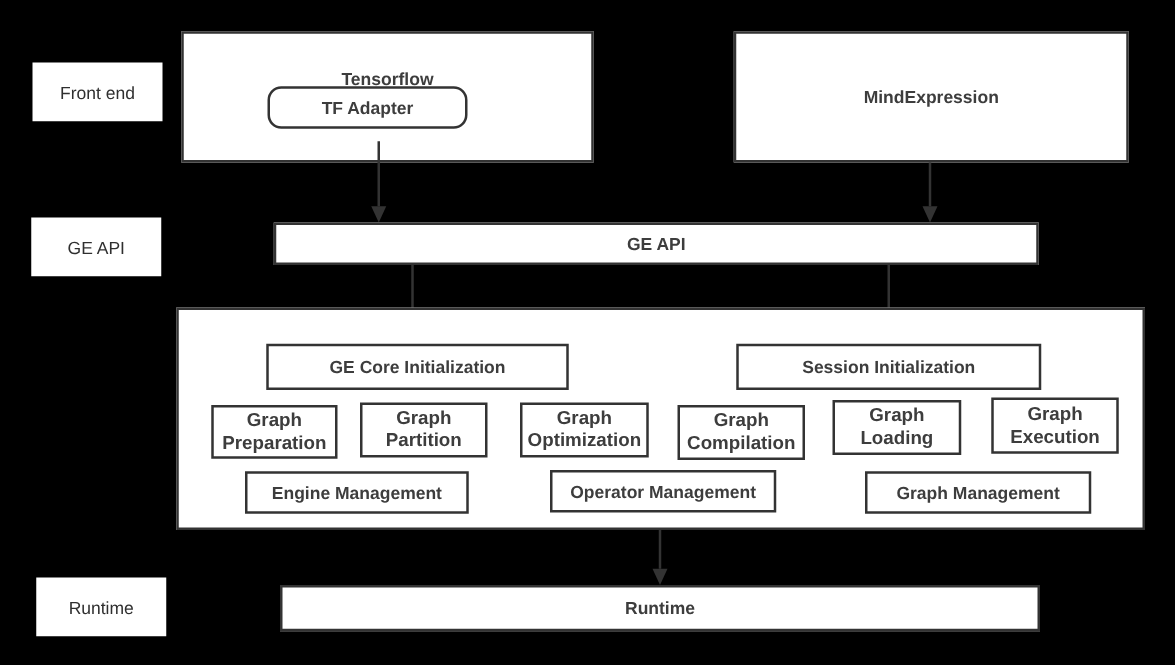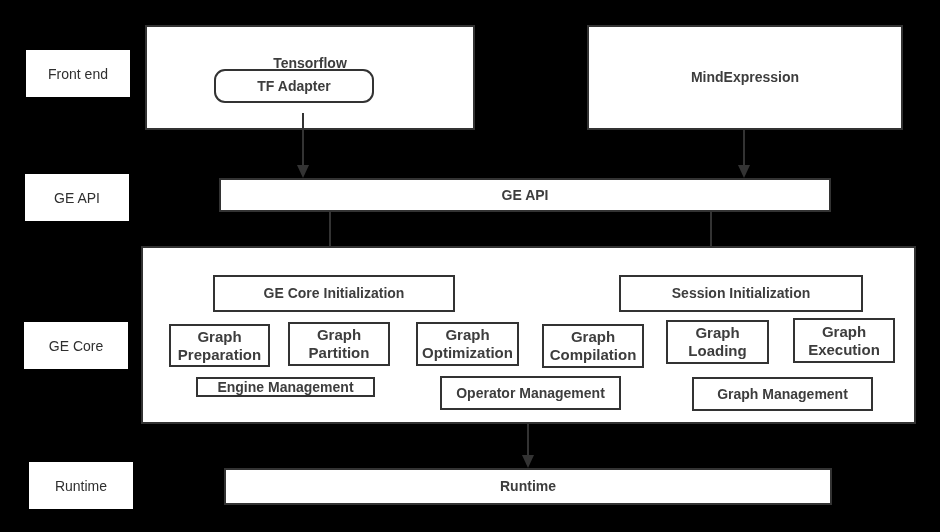--- a/index.html
+++ b/index.html
@@ -82,21 +82,20 @@
   
   #ge-core-outer .box { position: absolute; }
 </style>
 </head>
 <body>
 
 <div id="canvas">
 
   <div class="layer-label" style="left:26px; top:50px; width:104px; height:47px;">Front end</div>
   <div class="layer-label" style="left:25px; top:174px; width:104px; height:47px;">GE API</div>
-  <div class="layer-label" style="left:24px; top:322px; width:104px; height:47px;">GE Core</div>
   <div class="layer-label" style="left:29px; top:462px; width:104px; height:47px;">Runtime</div>
 
   <div class="box" style="left:145px; top:25px; width:330px; height:105px;">
     <div id="tensorflow-title">Tensorflow</div>
     <div class="box" id="tf-adapter" style="position:absolute;">TF Adapter</div>
   </div>
 
   <div class="box" style="left:587px; top:25px; width:316px; height:105px;">MindExpression</div>
 
   <div class="arrow" style="left:297px; top:113px; height:65px;">
@@ -118,30 +117,30 @@
 
   <div class="arrow" style="left:705px; top:212px; height:61px;">
     <div class="shaft"></div>
     <div class="head"></div>
   </div>
 
   <div class="box" id="ge-core-outer" style="left:141px; top:246px; width:775px; height:178px;">
 
     <div class="box" style="left:70px; top:27px; width:242px; height:37px;">GE Core Initialization</div>
 
-    <div class="box" style="left:446px; top:27px; width:244px; height:37px;margin-left:30px;">Session Initialization</div>
+    <div class="box" style="left:446px; top:27px; width:244px; height:37px;">Session Initialization</div>
 
     <div class="box module" style="left:26px; top:76px; width:101px; height:43px;">Graph Preparation</div>
     <div class="box module" style="left:145px; top:74px; width:102px; height:44px;">Graph Partition</div>
     <div class="box module" style="left:399px; top:76px; width:102px; height:44px;">Graph Compilation</div>
     <div class="box module" style="left:273px; top:74px; width:103px; height:44px;">Graph Optimization</div>
     <div class="box module" style="left:523px; top:72px; width:103px; height:44px;">Graph Loading</div>
     <div class="box module" style="left:650px; top:70px; width:102px; height:45px;">Graph Execution</div>
 
-    <div class="box" style="left:53px; top:129px; width:179px; height:20px;">Engine Management</div>
+    <div class="box" style="left:53px; top:129px; width:179px; height:34px;">Engine Management</div>
     <div class="box" style="left:297px; top:128px; width:181px; height:34px;">Operator Management</div>
     <div class="box" style="left:549px; top:129px; width:181px; height:34px;">Graph Management</div>
   </div>
 
   <div class="arrow" style="left:522px; top:424px; height:44px;">
     <div class="shaft"></div>
     <div class="head"></div>
   </div>
 
   <div class="box" style="left:224px; top:468px; width:608px; height:37px;">Runtime</div>

